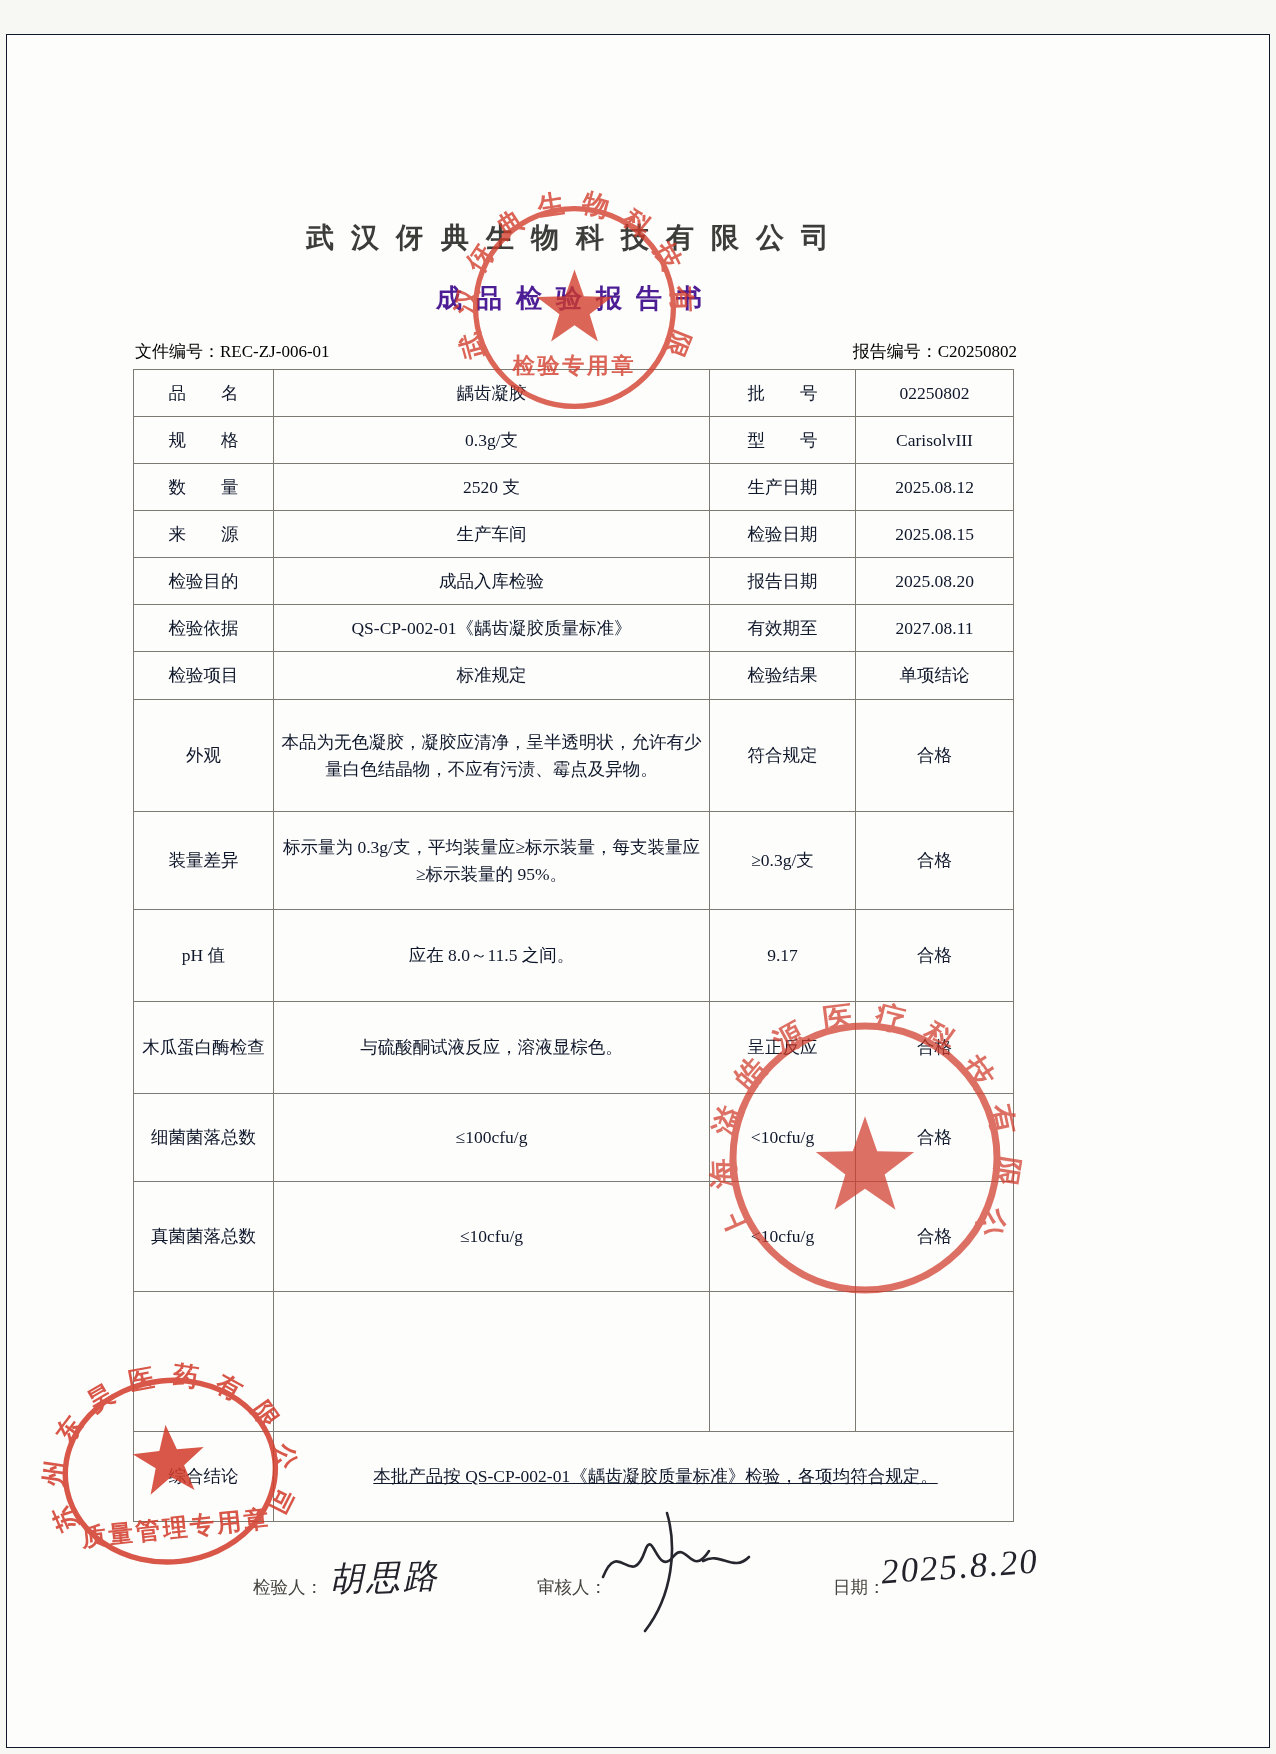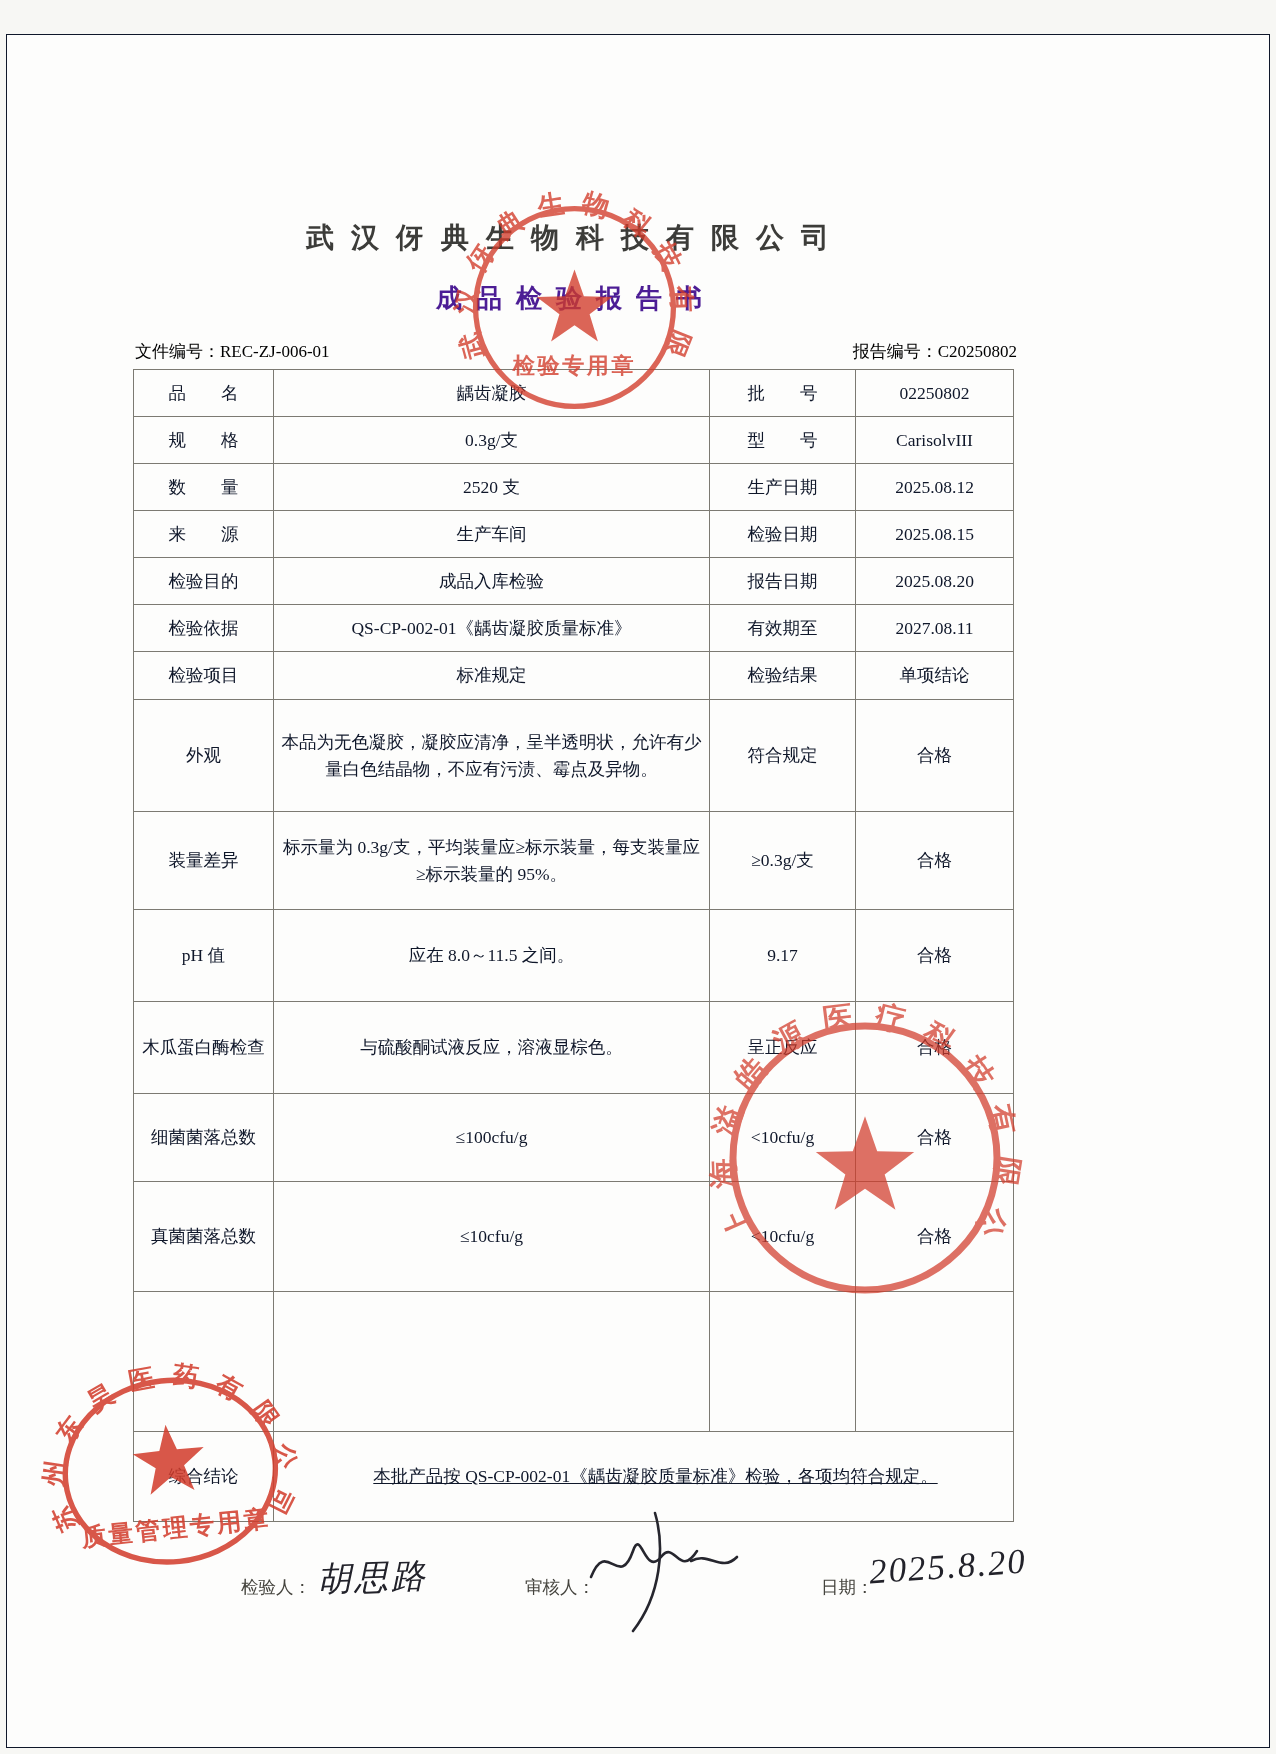--- a/index.html
+++ b/index.html
@@ -35,21 +35,21 @@
     border:1px solid #7c7a72;text-align:center;vertical-align:middle;
     font-size:17.5px;color:#0f172a;padding:2px 6px;line-height:1.5;
     overflow:hidden;
   }
   td.cell-left{text-align:left;padding:6px 14px;}
   tr.h47{height:47px;} tr.h48{height:48px;}
   tr.h112{height:112px;} tr.h98{height:98px;} tr.h92{height:92px;}
   tr.h88{height:88px;} tr.h110{height:110px;} tr.h140{height:140px;}
   tr.h90{height:90px;}
 
-  .footer{position:absolute;left:114px;top:1498px;width:886px;height:150px;}
+  .footer{position:absolute;left:126px;top:1498px;width:886px;height:150px;}
   .sig-label{position:absolute;font-size:17.5px;color:#45443e;}
   .hand{
     position:absolute;font-family:"Liberation Serif", serif;
     font-style:italic;color:#22222a;white-space:nowrap;
   }
   .hand-name{left:196px;top:22px;font-size:34px;transform:rotate(-2deg);letter-spacing:3px;}
   .hand-date{left:748px;top:14px;font-size:35px;transform:rotate(-4deg);letter-spacing:2px;}
   .sig-scribble{position:absolute;left:458px;top:-34px;}
 
   .stamp{position:absolute;opacity:.78;pointer-events:none;}

